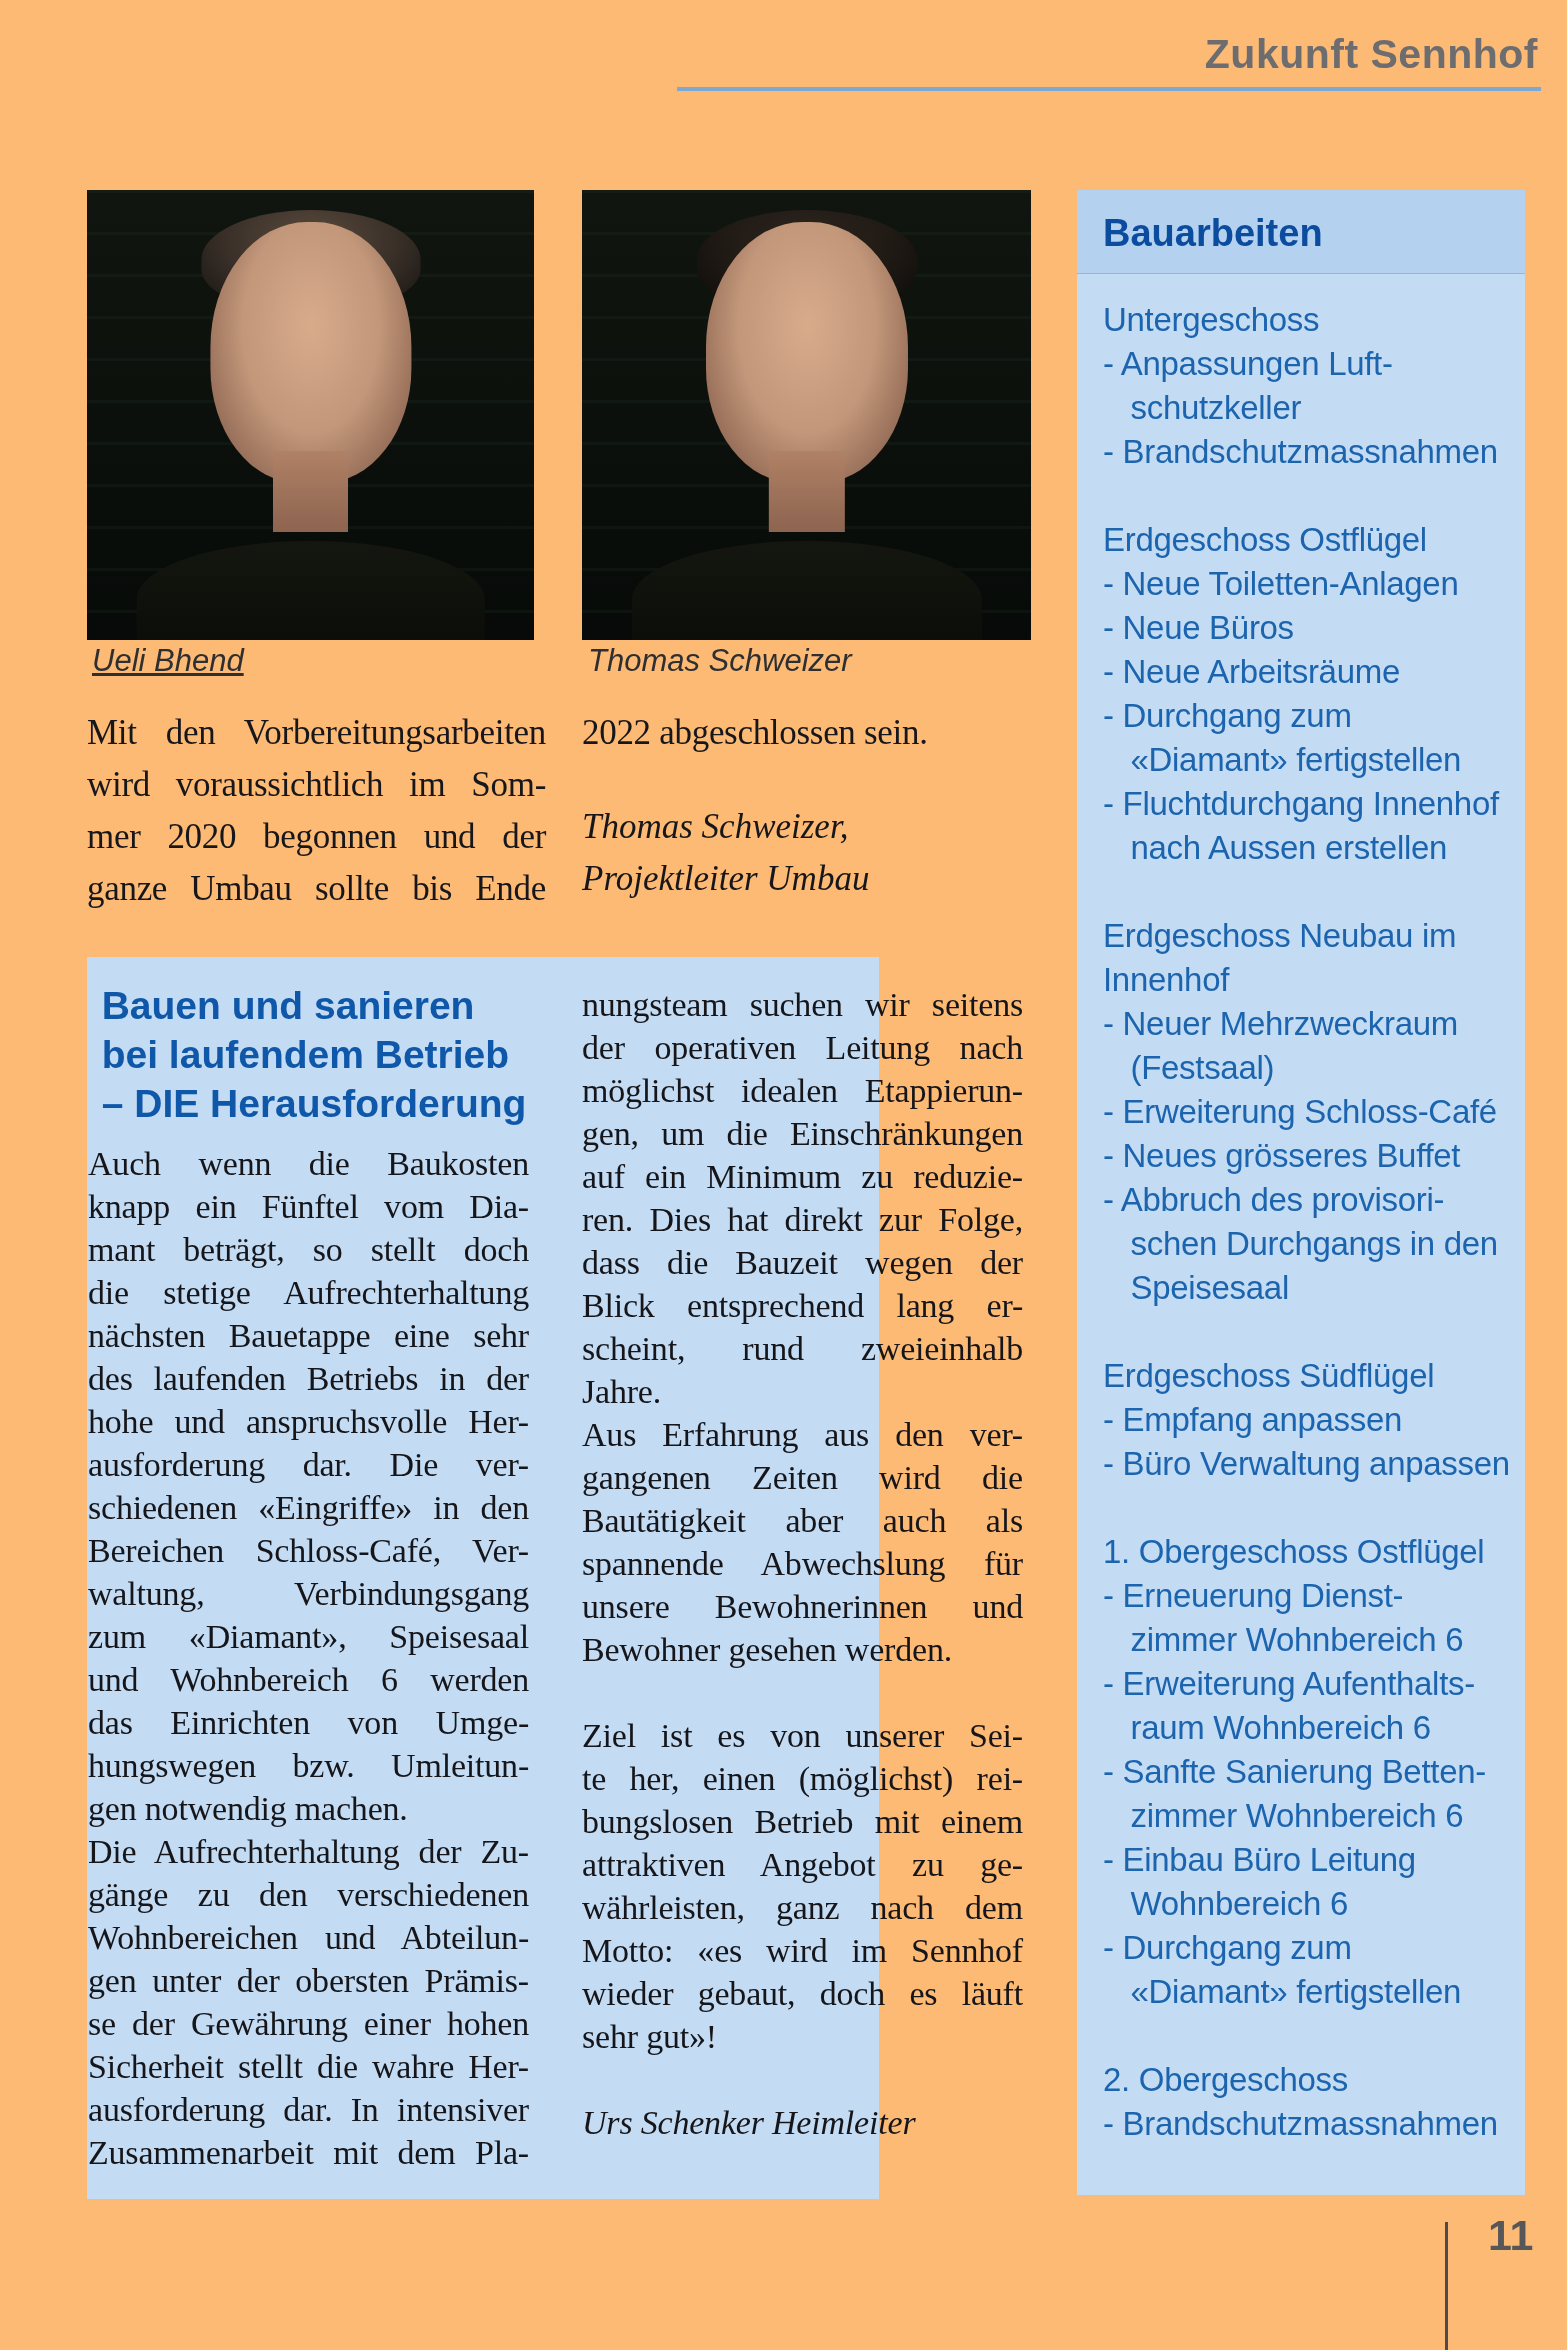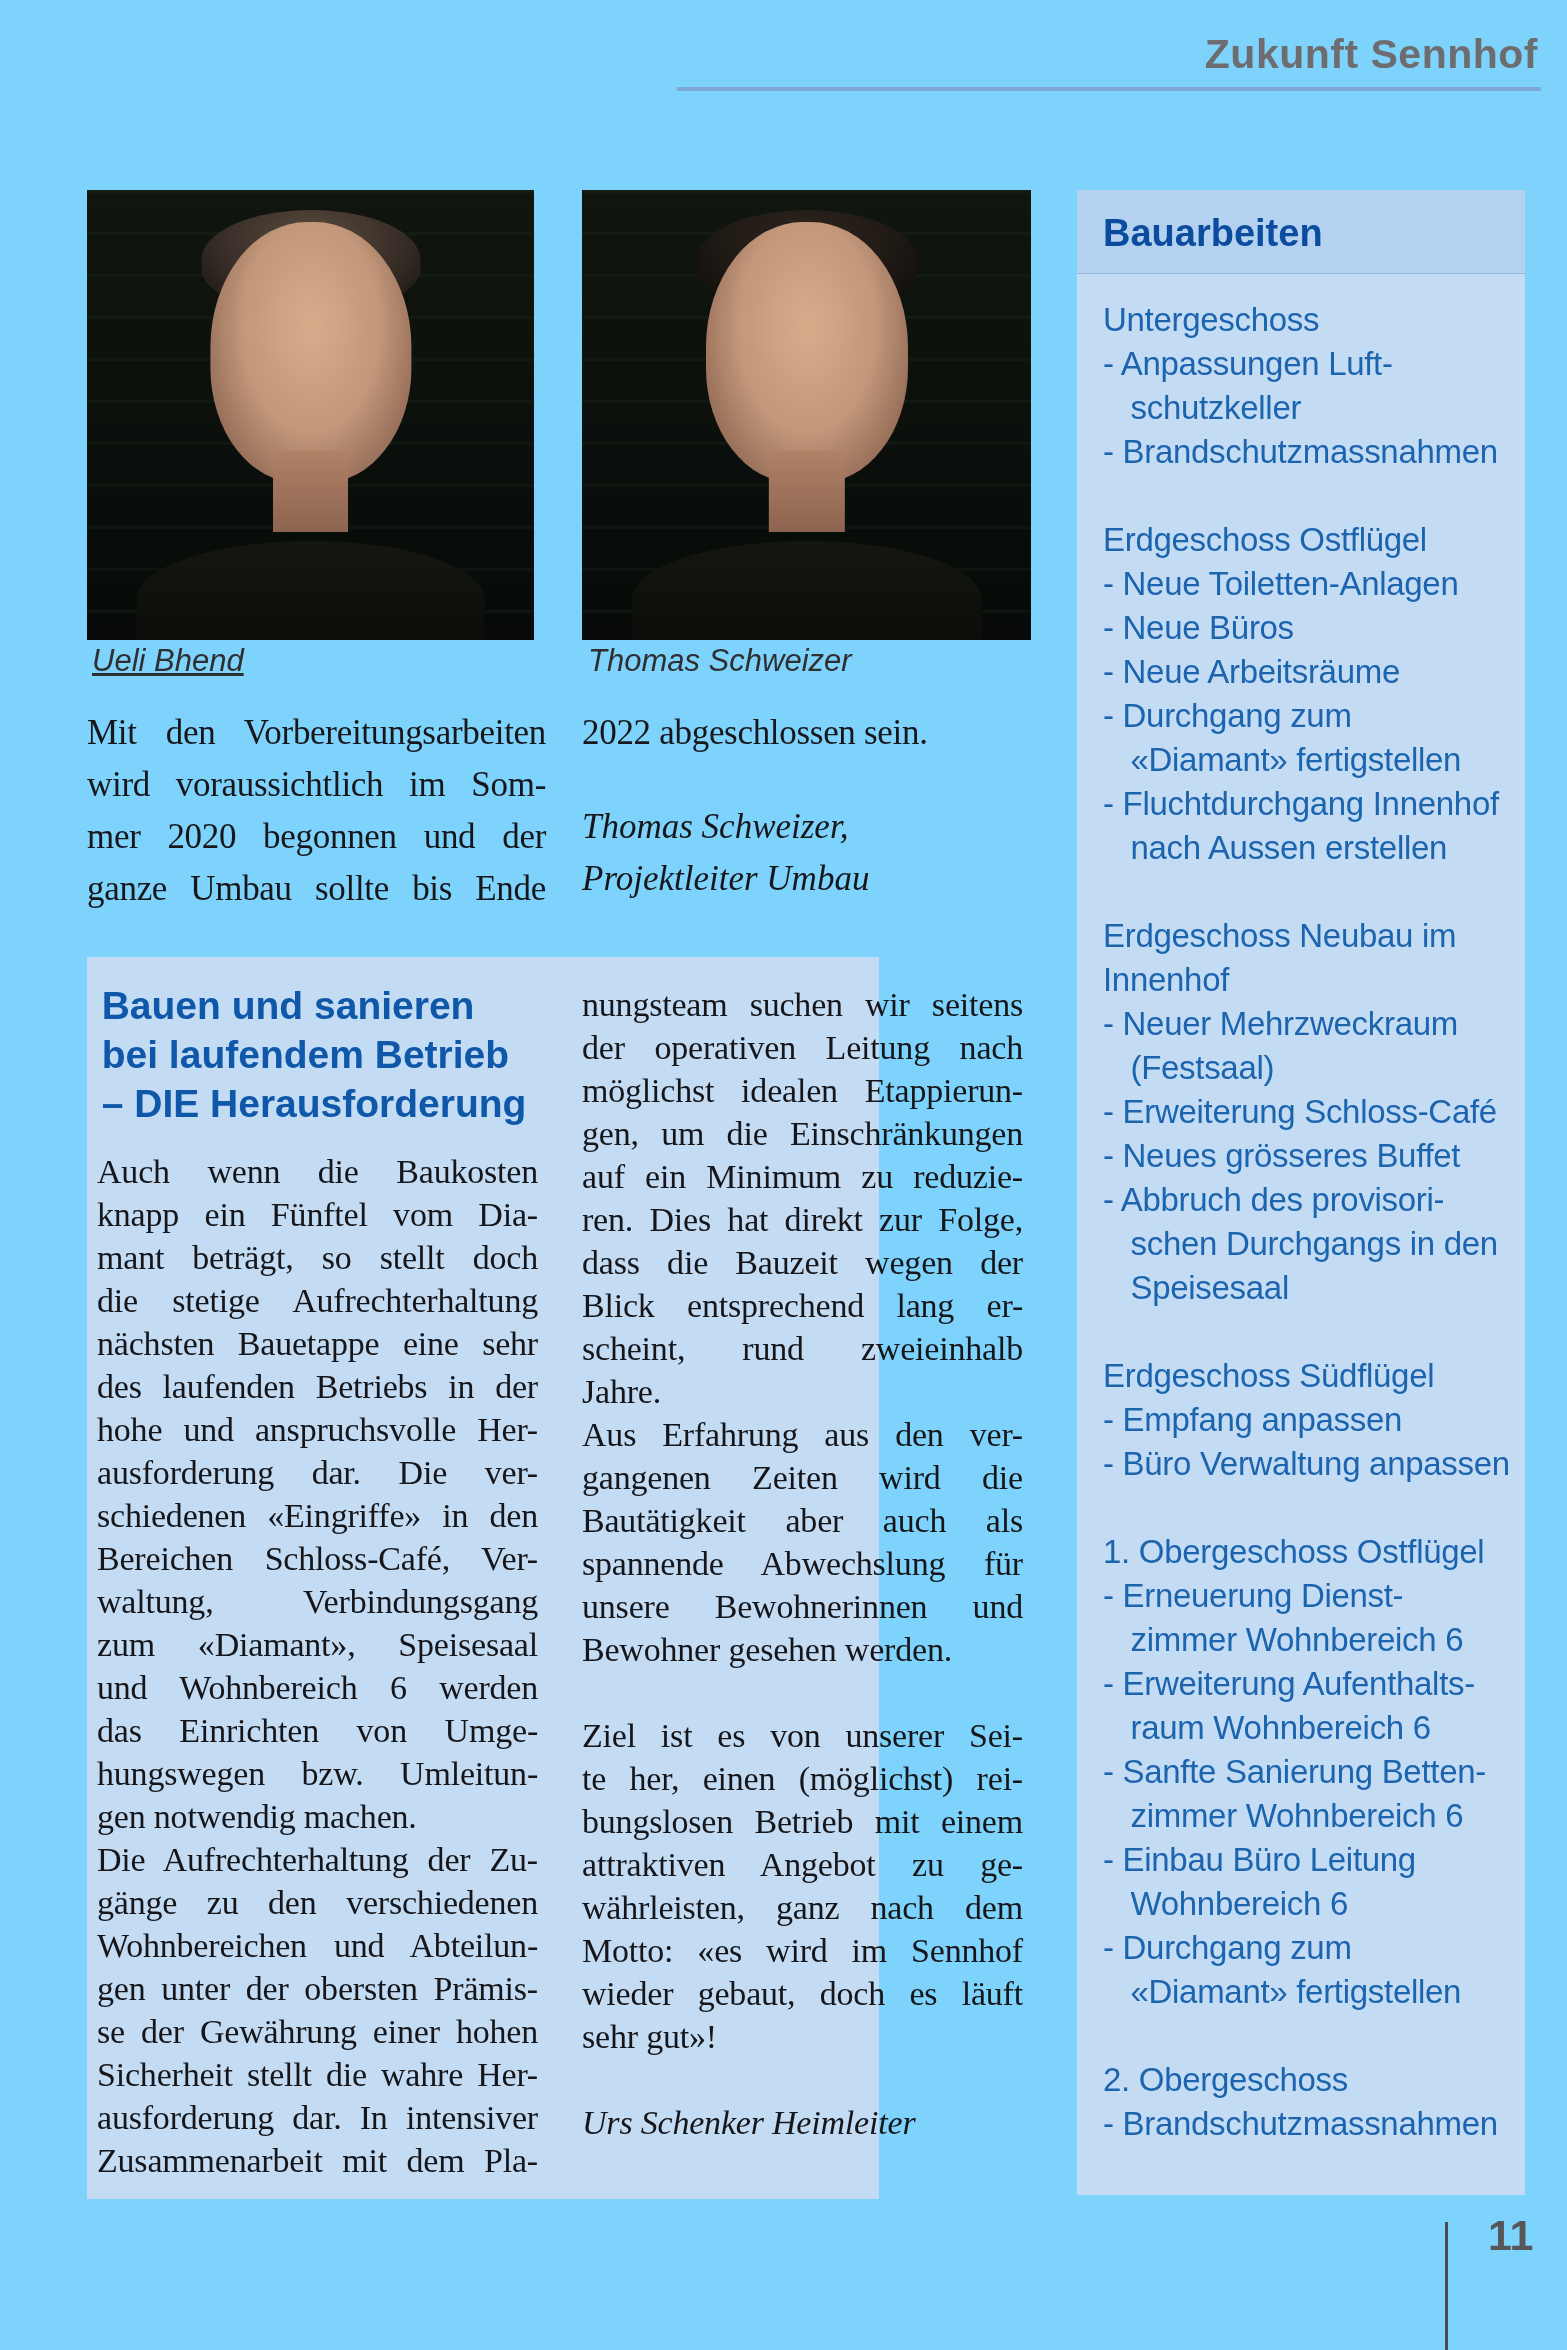--- a/index.html
+++ b/index.html
@@ -1,18 +1,18 @@
 <!DOCTYPE html>
 <html style="font-size:14.7px"><head>
 <meta charset="utf-8">
 <style>
   html,body { margin:0; padding:0; background:#d9d9d9; }
   .page {
     position:relative; width:1568px; height:2351px;
-    background:#7dd3fc; overflow:hidden;
+    background:#fdba74; overflow:hidden;
     font-family:"Liberation Serif", serif; color:#17171b;
   }
 
   
   .header-title {
     position:absolute; top:31px; right:30px;
     font-family:"Liberation Sans", sans-serif; font-weight:bold;
     font-size:41px; color:#6d6d70; letter-spacing:0.5px;
   }
   .header-rule {
@@ -71,21 +71,21 @@
   .bluebox {
     position:absolute; left:87px; top:957px; width:792px; height:1242px;
     background:#c3dcf4;
   }
   .box-heading {
     position:absolute; left:14.7px; top:24px; width:459px;
     font-family:"Liberation Sans", sans-serif; font-weight:bold;
     font-size:39px; line-height:49px; color:#0f57a8;
   }
   .box-col { font-size:34px; line-height:43px; letter-spacing:-0.2px; color:#16161a; }
-  .box-col1 { position:absolute; left:10px;  top:185px; width:441px;margin-top:8px; }
+  .box-col1 { position:absolute; left:1px;  top:185px; width:441px; }
   .box-col2 { position:absolute; left:495px; top:26px;  width:441px; }
   .gap-line { height:43px; }
   .box-sig { font-style:italic; }
 
   .jline { text-align:justify; text-align-last:justify; }
   .jline.lastline { text-align-last:left; }
 
   
   .sidebar {
     position:absolute; left:1077px; top:190px; width:448px; height:2005px;

